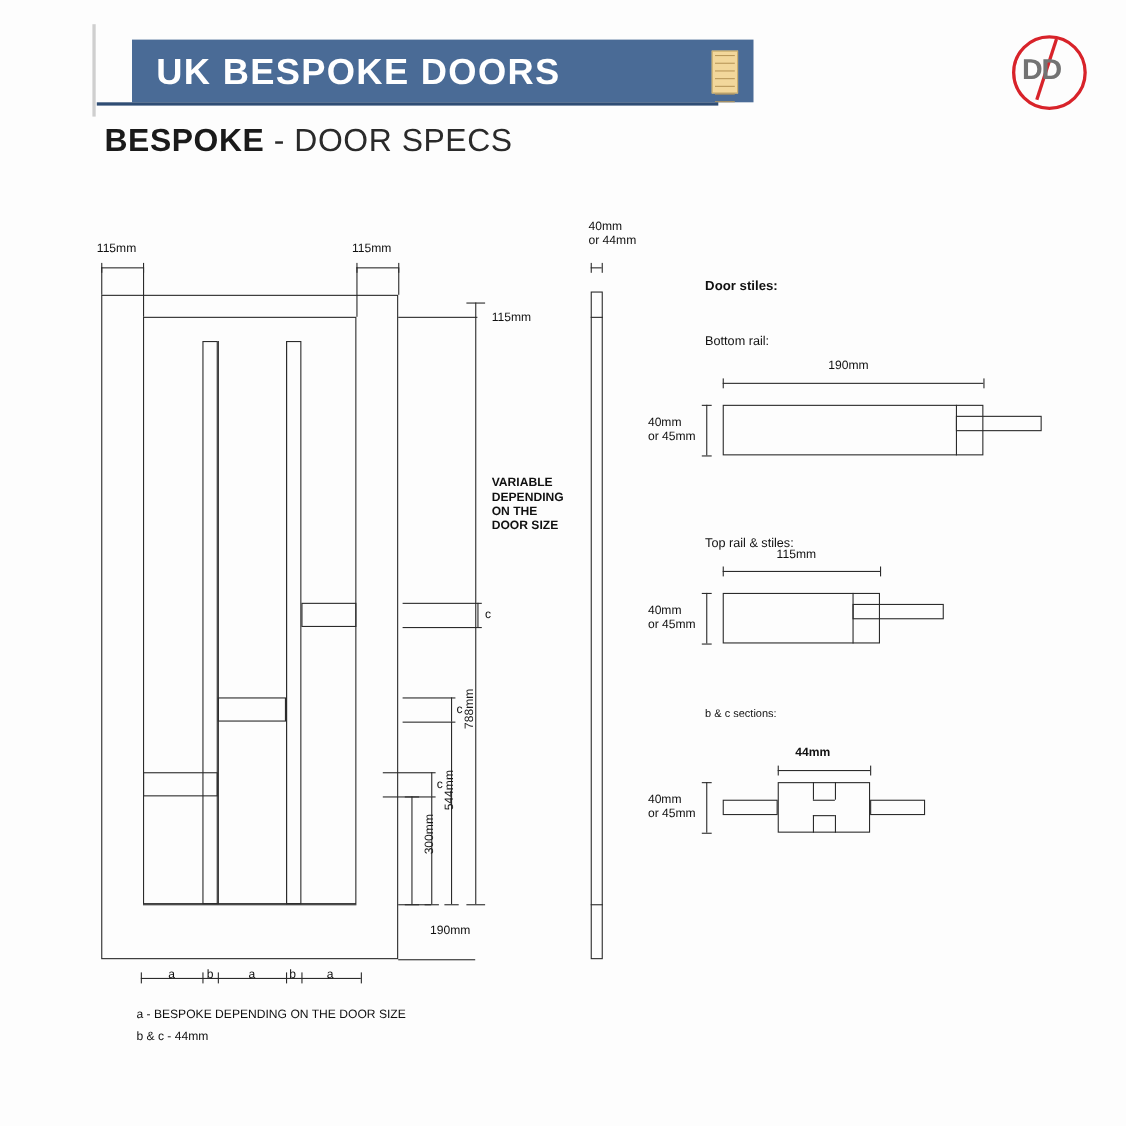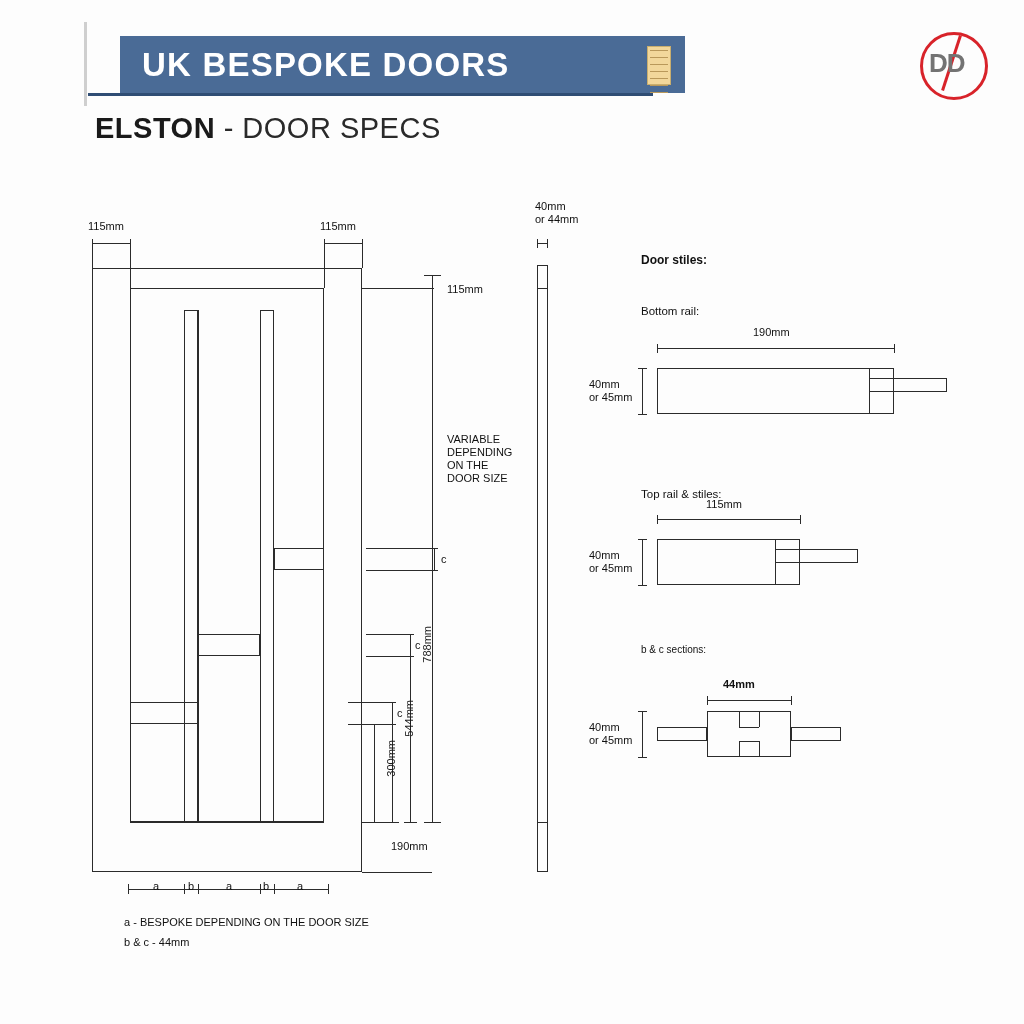--- a/index.html
+++ b/index.html
@@ -185,21 +185,21 @@
   </div>
   <div class="header-underline"></div>
 
   <div class="logo">
     <div class="ring"></div>
     <div class="slash"></div>
     <div class="dd">DD</div>
   </div>
 
   <div class="subtitle">
-    <span class="bold">ELSTON</span><span class="light"> - DOOR SPECS</span>
+    <span class="bold">BESPOKE</span><span class="light"> - DOOR SPECS</span>
   </div>
 
   <div class="lbl" style="left:88px; top:220px;">115mm</div>
   <div class="hline" style="left:92px; top:243px; width:38px;"></div>
   <div class="tick" style="left:92px; top:239px;"></div>
   <div class="tick" style="left:130px; top:239px;"></div>
 
   <div class="lbl" style="left:320px; top:220px;">115mm</div>
   <div class="hline" style="left:324px; top:243px; width:38px;"></div>
   <div class="tick" style="left:324px; top:239px;"></div>
@@ -226,21 +226,21 @@
 
   <div class="hline" style="left:130px; top:822px; width:194px;"></div>
 
   <div class="vline" style="left:432px; top:275px; height:547px;"></div>
   <div class="hline" style="left:424px; top:275px; width:17px;"></div>
   <div class="hline" style="left:424px; top:822px; width:17px;"></div>
 
   <div class="lbl" style="left:447px; top:283px;">115mm</div>
   <div class="hline" style="left:362px; top:288px; width:72px;"></div>
 
-  <div class="lbl" style="left:447px; top:433px; white-space:pre-line;">VARIABLE
+  <div class="lbl" style="left:447px; top:433px; white-space:pre-line;font-weight:bold;">VARIABLE
 DEPENDING
 ON THE
 DOOR SIZE</div>
 
   <div class="hline" style="left:366px; top:548px; width:72px;"></div>
   <div class="hline" style="left:366px; top:570px; width:72px;"></div>
   <div class="vline" style="left:434px; top:548px; height:22px;"></div>
   <div class="lbl" style="left:441px; top:553px;">c</div>
 
   <div class="hline" style="left:366px; top:634px; width:48px;"></div>

